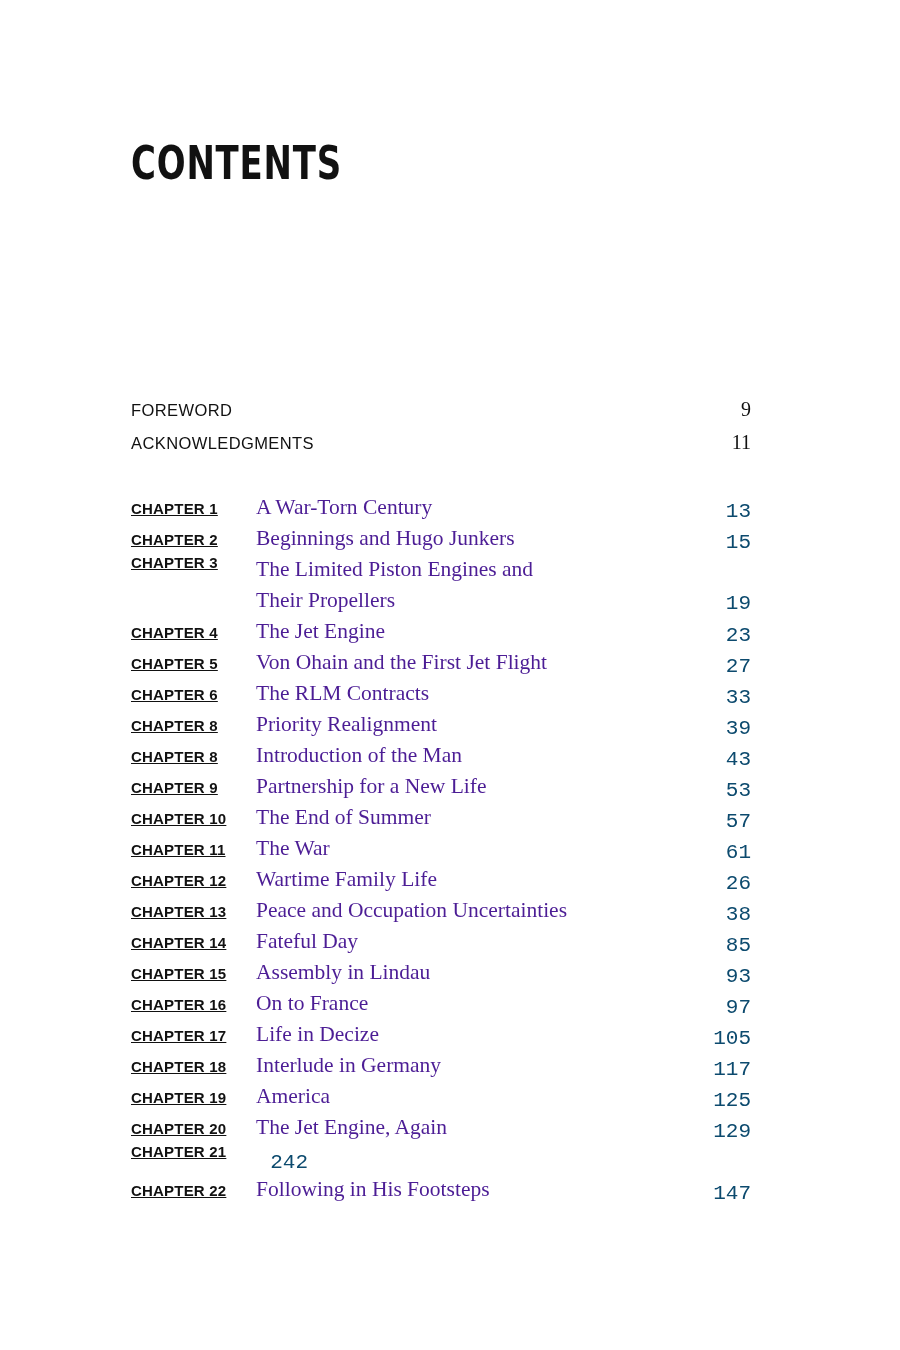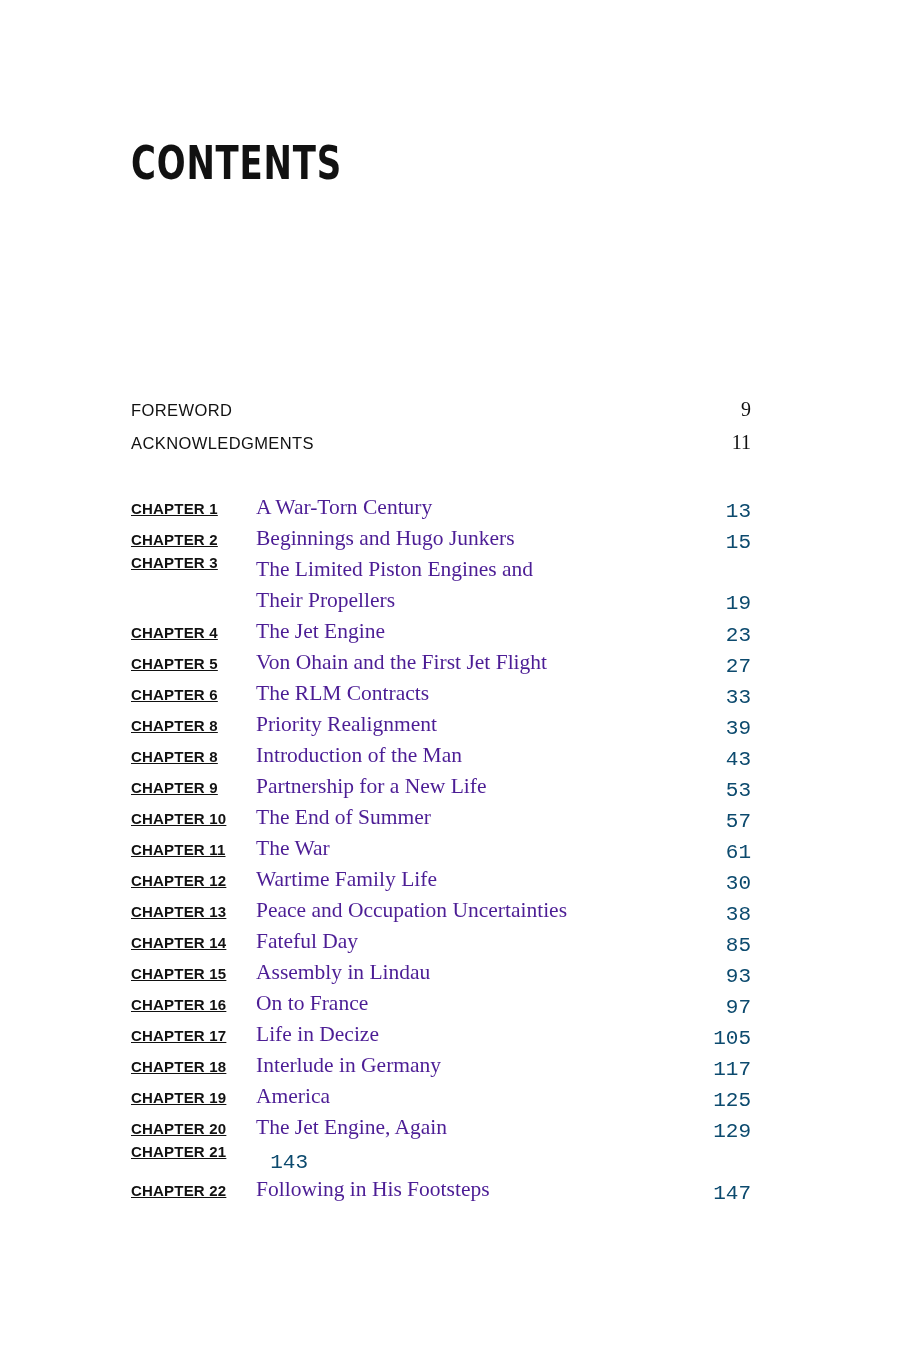--- a/index.html
+++ b/index.html
@@ -199,21 +199,21 @@
 
       <div class="row">
         <span class="label-chap">CHAPTER 11</span>
         <span class="title-chap">The War</span>
         <span class="page-num">61</span>
       </div>
 
       <div class="row">
         <span class="label-chap">CHAPTER 12</span>
         <span class="title-chap">Wartime Family Life</span>
-        <span class="page-num">30</span>
+        <span class="page-num">26</span>
       </div>
 
       <div class="row">
         <span class="label-chap">CHAPTER 13</span>
         <span class="title-chap">Peace and Occupation Uncertainties</span>
         <span class="page-num">38</span>
       </div>
 
       <div class="row">
         <span class="label-chap">CHAPTER 14</span>
@@ -252,21 +252,21 @@
       </div>
 
       <div class="row">
         <span class="label-chap">CHAPTER 20</span>
         <span class="title-chap">The Jet Engine, Again</span>
         <span class="page-num">129</span>
       </div>
 
       <div class="row">
         <span class="label-chap">CHAPTER 21</span>
-        <span class="page-num">143</span>
+        <span class="page-num">242</span>
       </div>
 
       <div class="row">
         <span class="label-chap">CHAPTER 22</span>
         <span class="title-chap">Following in His Footsteps</span>
         <span class="page-num">147</span>
       </div>
 
     </div>
   </div>

